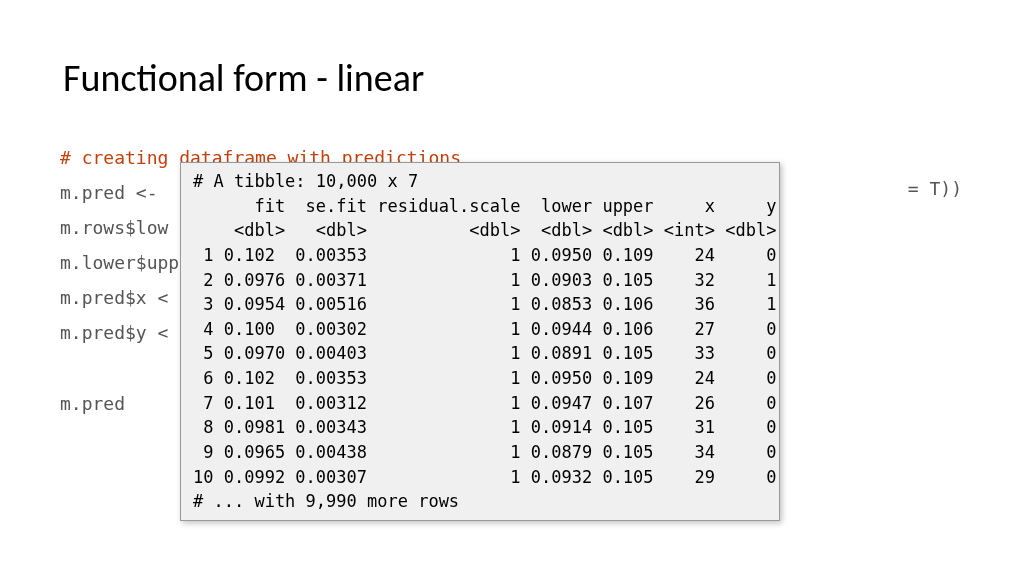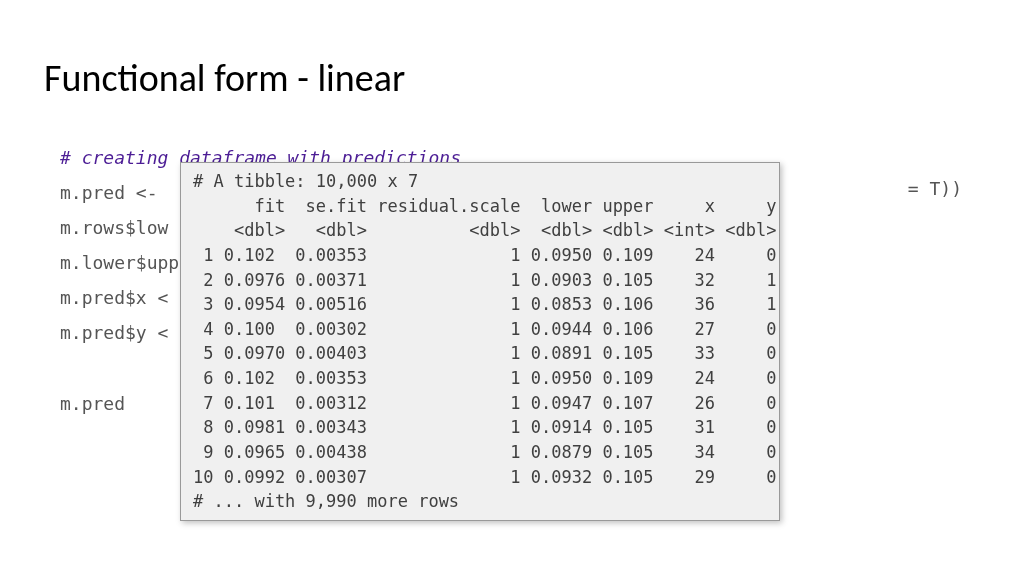--- a/index.html
+++ b/index.html
@@ -6,53 +6,52 @@
     body {
       width: 1024px;
       height: 576px;
       background: #ffffff;
       font-family: Calibri, Arial, sans-serif;
       position: relative;
       overflow: hidden;
     }
     .slide-title {
       position: absolute;
-      left: 44px;
+      left: 63px;
       top: 55px;
       font-size: 38px;
       font-weight: 400;
       color: #000;
     }
     .code-bg {
       position: absolute;
       left: 60px;
       top: 140px;
       font-family: Consolas, monospace;
       font-size: 18px;
       line-height: 1.95;
       color: #555;
       white-space: pre;
     }
     .code-bg .comment {
-      color: #4c1d95;
-      font-style: italic;
+      color: #c2410c;
     }
     .tibble-box {
       position: absolute;
       left: 180px;
       top: 162px;
       width: 600px;
       background: #f0f0f0;
       border: 1px solid #999;
       box-shadow: 2px 2px 6px rgba(0,0,0,0.25);
       padding: 6px 12px 6px 12px;
       font-family: Consolas, monospace;
       font-size: 17px;
       line-height: 1.45;
-      color: #404040;
+      color: #000000;
       white-space: pre;
     }
     .right-frag {
       position: absolute;
       right: 62px;
       top: 178px;
       font-family: Consolas, monospace;
       font-size: 18px;
       color: #555;
       white-space: pre;

